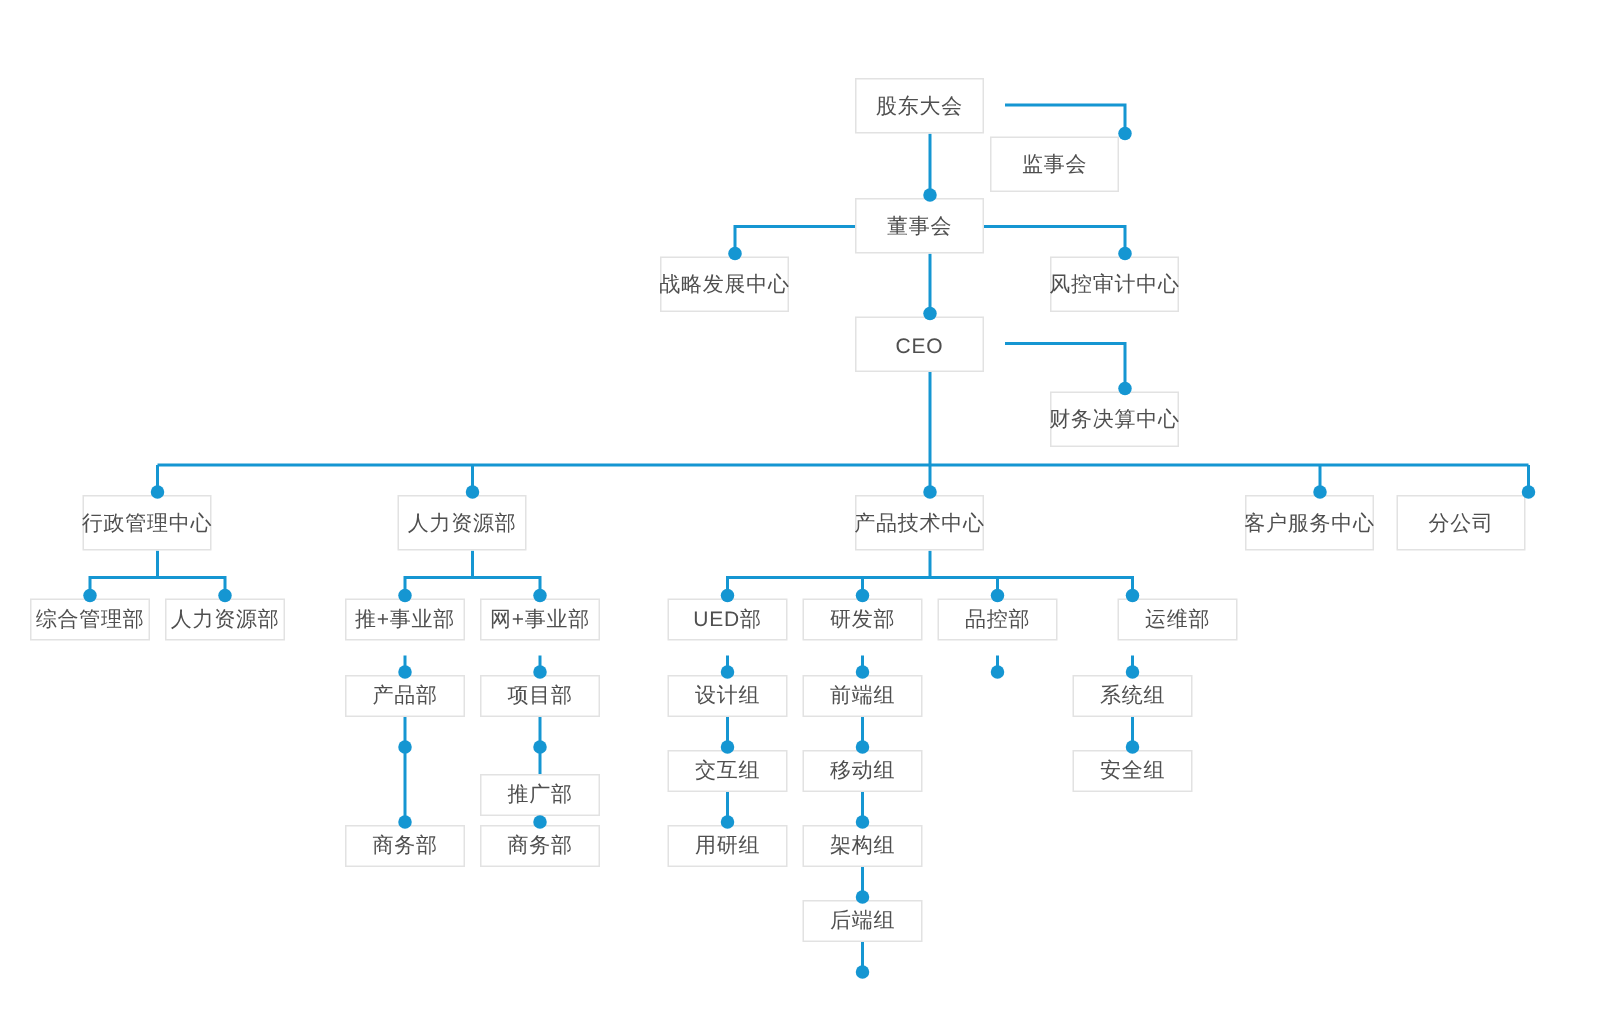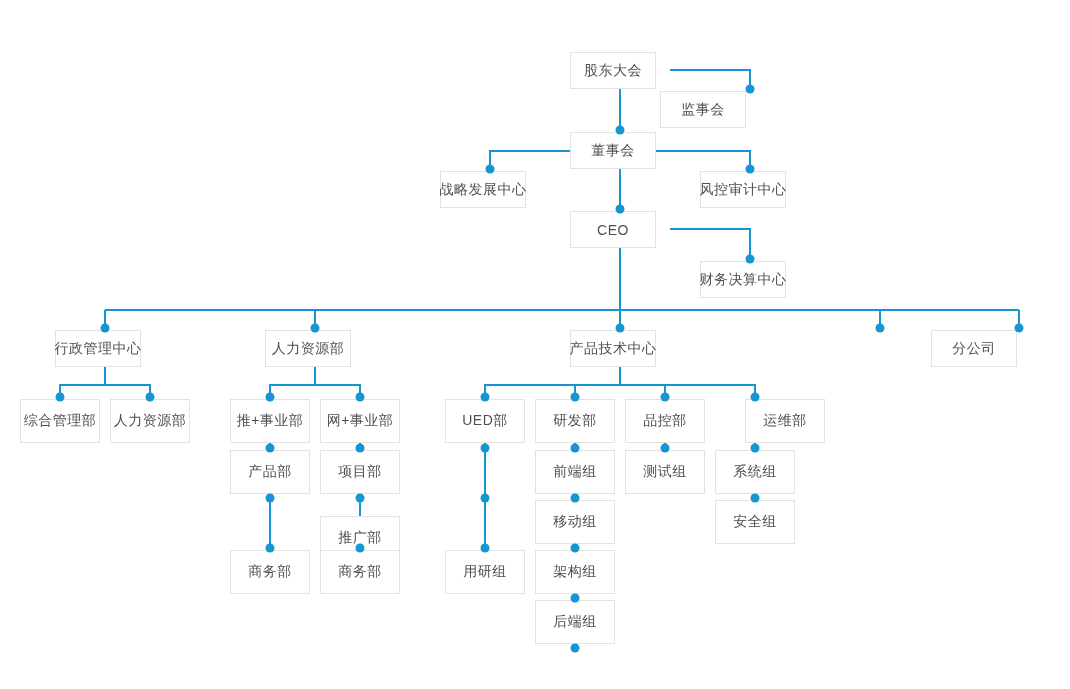--- a/index.html
+++ b/index.html
@@ -13,21 +13,21 @@
   svg.dots{z-index:3;}
   .node{
     position:absolute;box-sizing:border-box;z-index:2;
     background:var(--node-background,#fff);
     border:1px solid var(--node-border,#e2e2e2);
     color:var(--node-text,#4f4f4f);
     display:flex;align-items:center;justify-content:center;
     font-size:14px;letter-spacing:.5px;white-space:nowrap;
   }
   .wide{width:86px;height:37px;}
-  .narrow{width:80px;height:44px;}
+  .narrow{width:80px;height:28px;}
 </style>
 </head>
 <body>
 
 <div class="canvas">
 
   <svg class="layer lines" width="1070" height="689">
     <polyline points="670,70 750,70 750,91"></polyline>
     <line x1="620" y1="89" x2="620" y2="132"></line>
     <polyline points="490,171 490,151 750,151 750,171"></polyline>
@@ -59,46 +59,48 @@
   <div class="node wide" style="left:660px;top:91px">监事会</div>
   <div class="node wide" style="left:570px;top:132px">董事会</div>
   <div class="node wide" style="left:440px;top:171px">战略发展中心</div>
   <div class="node wide" style="left:700px;top:171px">风控审计中心</div>
   <div class="node wide" style="left:570px;top:211px">CEO</div>
   <div class="node wide" style="left:700px;top:261px">财务决算中心</div>
 
   <div class="node wide" style="left:55px;top:330px">行政管理中心</div>
   <div class="node wide" style="left:265px;top:330px">人力资源部</div>
   <div class="node wide" style="left:570px;top:330px">产品技术中心</div>
+  <div class="node wide" style="left:830px;top:330px">客户服务中心</div>
   <div class="node wide" style="left:931px;top:330px">分公司</div>
 
   <div class="node narrow" style="left:20px;top:399px">综合管理部</div>
   <div class="node narrow" style="left:110px;top:399px">人力资源部</div>
 
   <div class="node narrow" style="left:230px;top:399px">推+事业部</div>
   <div class="node narrow" style="left:320px;top:399px">网+事业部</div>
   <div class="node narrow" style="left:230px;top:450px">产品部</div>
   <div class="node narrow" style="left:230px;top:550px">商务部</div>
   <div class="node narrow" style="left:320px;top:450px">项目部</div>
   <div class="node narrow" style="left:320px;top:516px">推广部</div>
   <div class="node narrow" style="left:320px;top:550px">商务部</div>
 
   <div class="node narrow" style="left:445px;top:399px">UED部</div>
   <div class="node narrow" style="left:535px;top:399px">研发部</div>
   <div class="node narrow" style="left:625px;top:399px">品控部</div>
   <div class="node narrow" style="left:745px;top:399px">运维部</div>
 
+  <div class="node narrow" style="left:445px;top:450px">设计组</div>
+  <div class="node narrow" style="left:445px;top:500px">交互组</div>
   <div class="node narrow" style="left:445px;top:550px">用研组</div>
 
   <div class="node narrow" style="left:535px;top:450px">前端组</div>
   <div class="node narrow" style="left:535px;top:500px">移动组</div>
   <div class="node narrow" style="left:535px;top:550px">架构组</div>
   <div class="node narrow" style="left:535px;top:600px">后端组</div>
 
-  <div class="node narrow" style="left:625px;top:450px">测试组</div>
 
   <div class="node narrow" style="left:715px;top:500px">安全组</div>
   <div class="node narrow" style="left:715px;top:450px">系统组</div>
 
   <svg class="layer dots" width="1070" height="689">
     <circle cx="750" cy="89" r="4.5"></circle>
     <circle cx="620" cy="130" r="4.5"></circle>
     <circle cx="490" cy="169" r="4.5"></circle>
     <circle cx="750" cy="169" r="4.5"></circle>
     <circle cx="620" cy="209" r="4.5"></circle>

